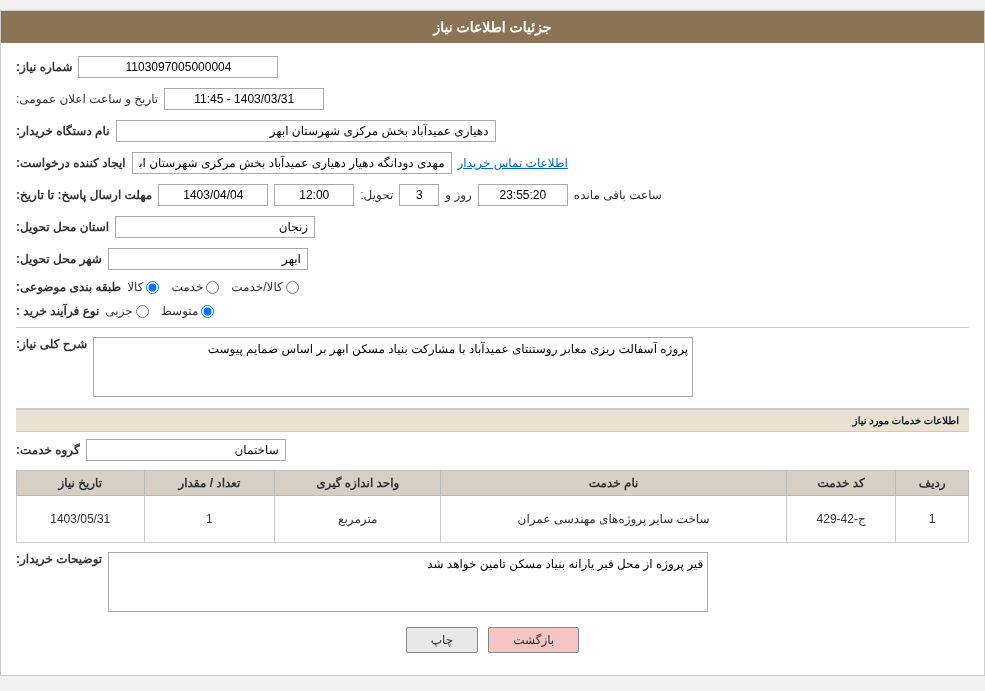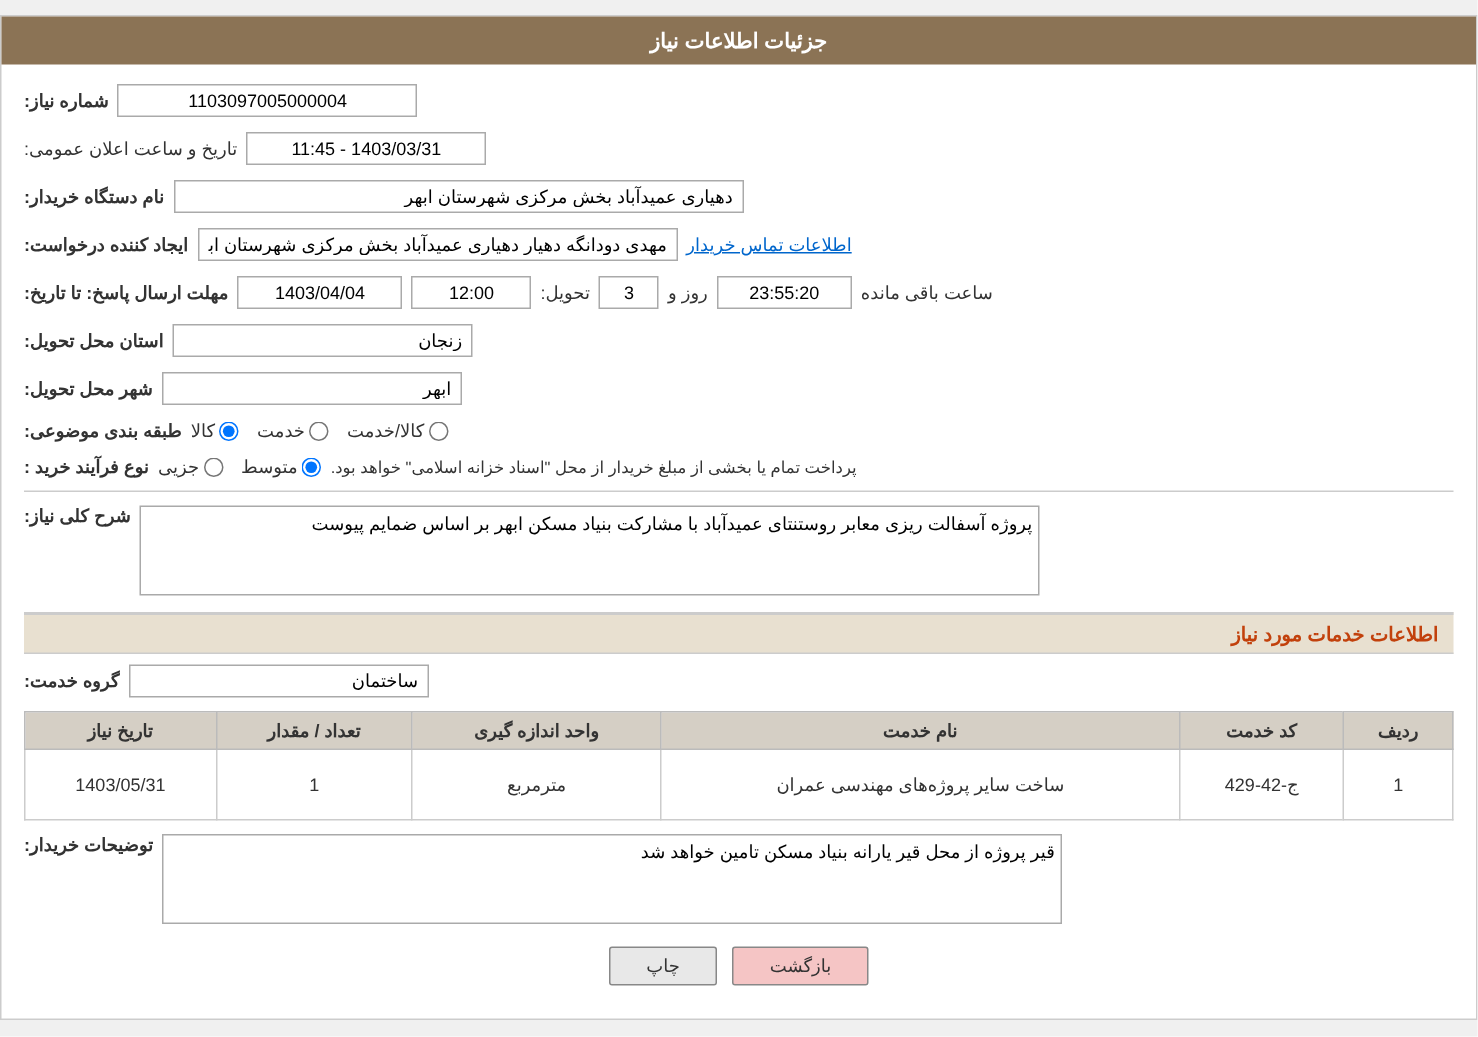--- a/index.html
+++ b/index.html
@@ -39,22 +39,22 @@
     .input-medium { width: 200px; }
     .input-date { width: 130px; }
     .input-time { width: 80px; }
     .input-countdown { width: 90px; }
     .section-header {
       background: #e8e0d0;
       border-top: 2px solid #ccc;
       border-bottom: 1px solid #ccc;
       padding: 5px 10px;
       font-weight: bold;
-      font-size: 13px;
-      color: #c2410c;
+      font-size: 10px;
+      color: #0f172a;
       margin: 8px 0 4px 0;
     }
     .link-text {
       color: #0066cc;
       text-decoration: underline;
       cursor: pointer;
     }
     .radio-group {
       display: inline-flex;
       gap: 12px;
@@ -213,21 +213,20 @@
         </label>
         <label class="radio-item">
           <input type="radio" name="category" checked="" style=""> 
             <span>کالا</span>
         </label>
       </div>
       <div style="font-weight:bold;">طبقه بندی موضوعی:</div>
     </div>
 
     <div class="row-flex" style="margin-bottom:6px; flex-wrap:wrap; gap:6px;">
-      <span style="color:#333; font-size:11px;">پرداخت تمام یا بخشی از مبلغ خریدار از محل "اسناد خزانه اسلامی" خواهد بود.</span>
       <div class="radio-group">
         <label class="radio-item">
           <input type="radio" name="purchase_type" checked="" style=""> 
             <span>متوسط</span>
         </label>
         <label class="radio-item">
           <input type="radio" name="purchase_type" style=""> 
             <span>جزیی</span>
         </label>
       </div>

